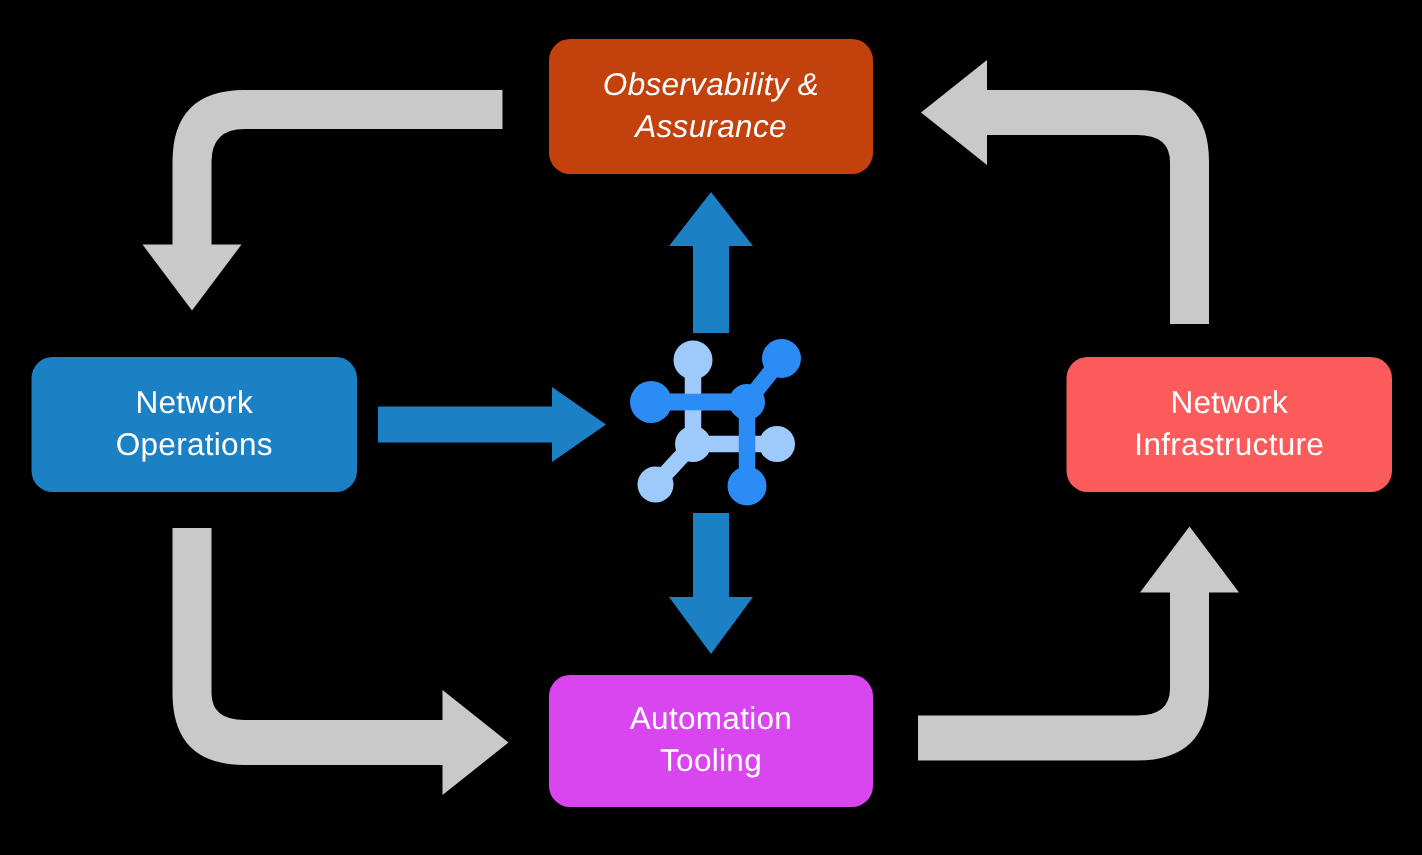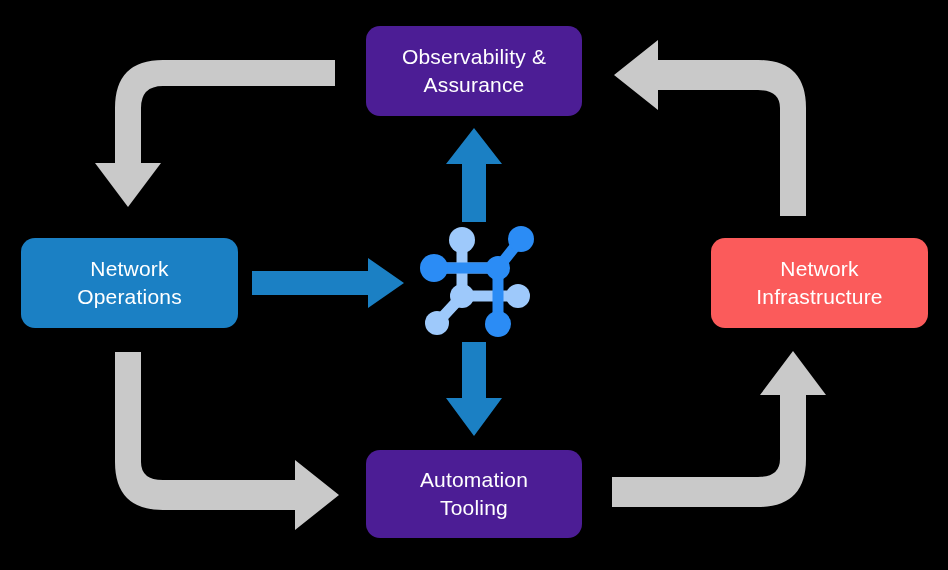--- a/index.html
+++ b/index.html
@@ -4,24 +4,24 @@
 <style>
   html,body{margin:0;padding:0;background:#000;}
   body{width:948px;height:570px;overflow:hidden;font-family:"Liberation Sans",sans-serif;}
   #stage{position:relative;width:948px;height:570px;background:#000;}
   .node{
     position:absolute;border-radius:14px;display:flex;align-items:center;
     justify-content:center;text-align:center;color:#fff;
     font-size:21px;line-height:1.33;font-weight:400;letter-spacing:.2px;
     padding:4px 10px;box-sizing:border-box;
   }
-  #node-observability{left:366px;top:26px;width:216px;height:90px;background:#4c1d95;}
+  #node-observability{left:366px;top:26px;width:216px;height:90px;background:#c2410c;font-style:italic;}
   #node-operations{left:21px;top:238px;width:217px;height:90px;background:#1b80c4;}
   #node-infrastructure{left:711px;top:238px;width:217px;height:90px;background:#fb5b5b;}
-  #node-automation{left:366px;top:450px;width:216px;height:88px;background:#4c1d95;}
+  #node-automation{left:366px;top:450px;width:216px;height:88px;background:#d946ef;}
   .node span{display:block;white-space:pre-line;}
   .svg-layer{position:absolute;left:0;top:0;width:948px;height:570px;}
 </style>
 </head>
 <body>
 
 <div id="stage">
 
   <svg class="svg-layer" viewBox="0 0 948 570" xmlns="http://www.w3.org/2000/svg">
 

